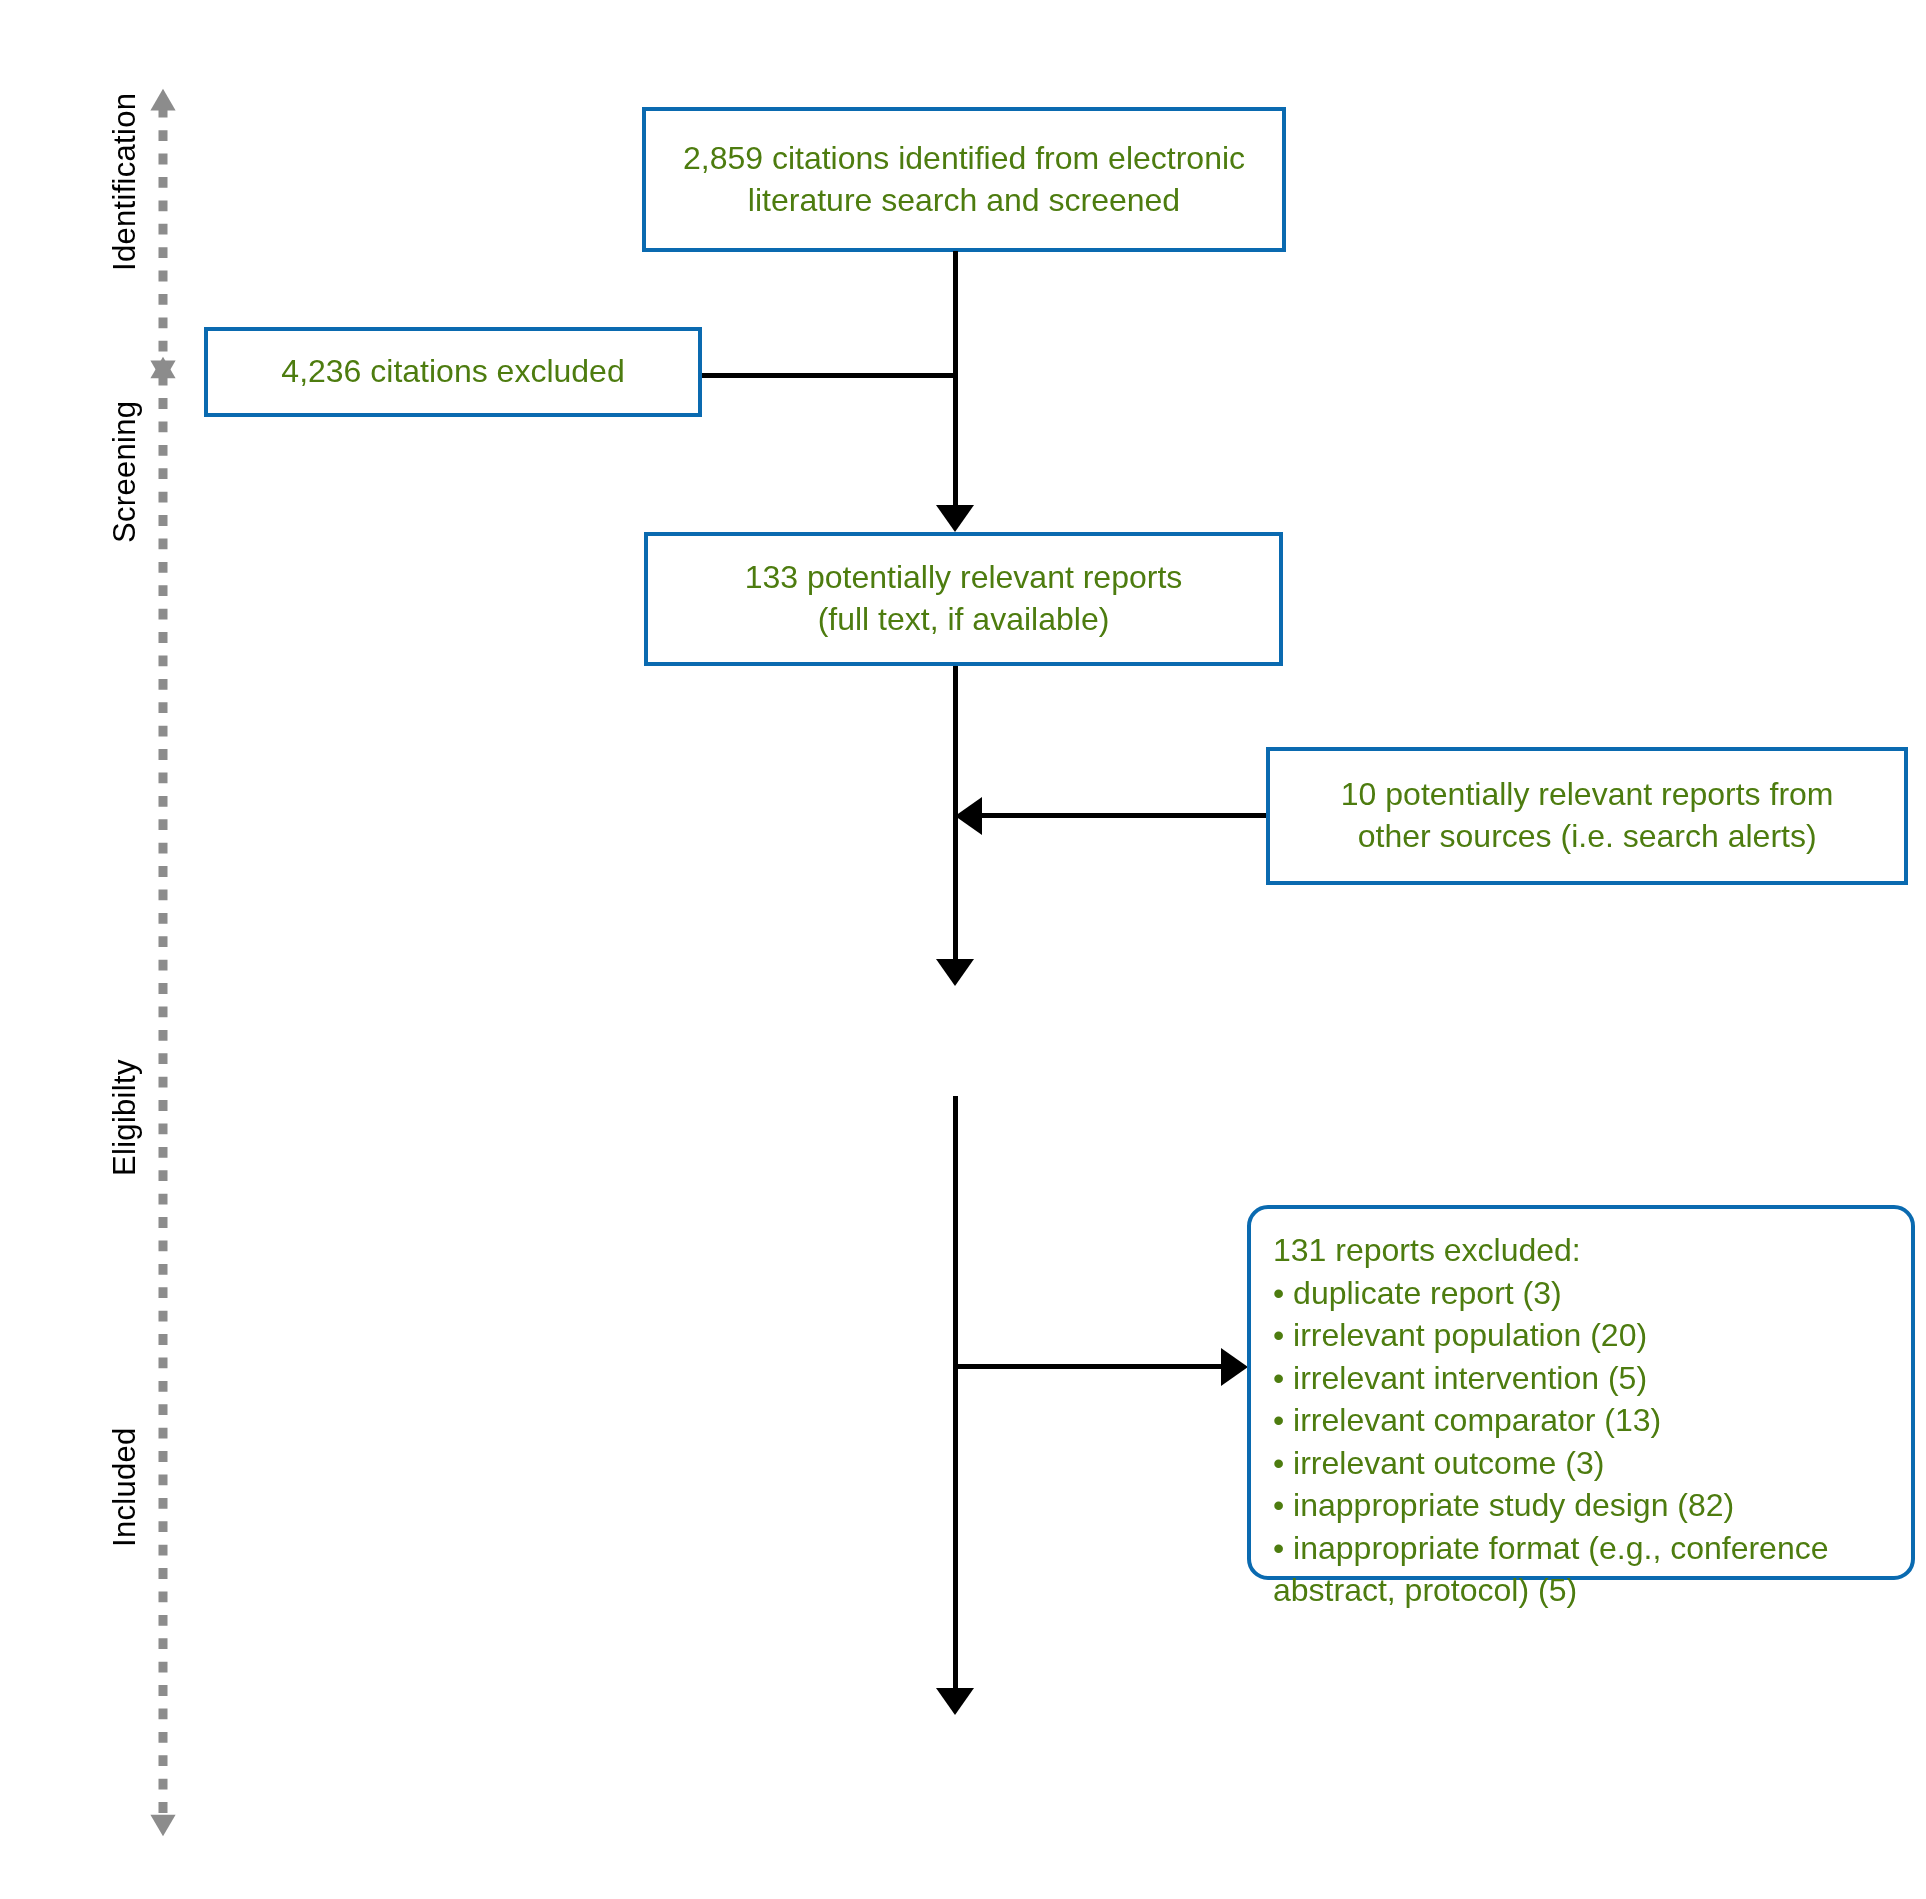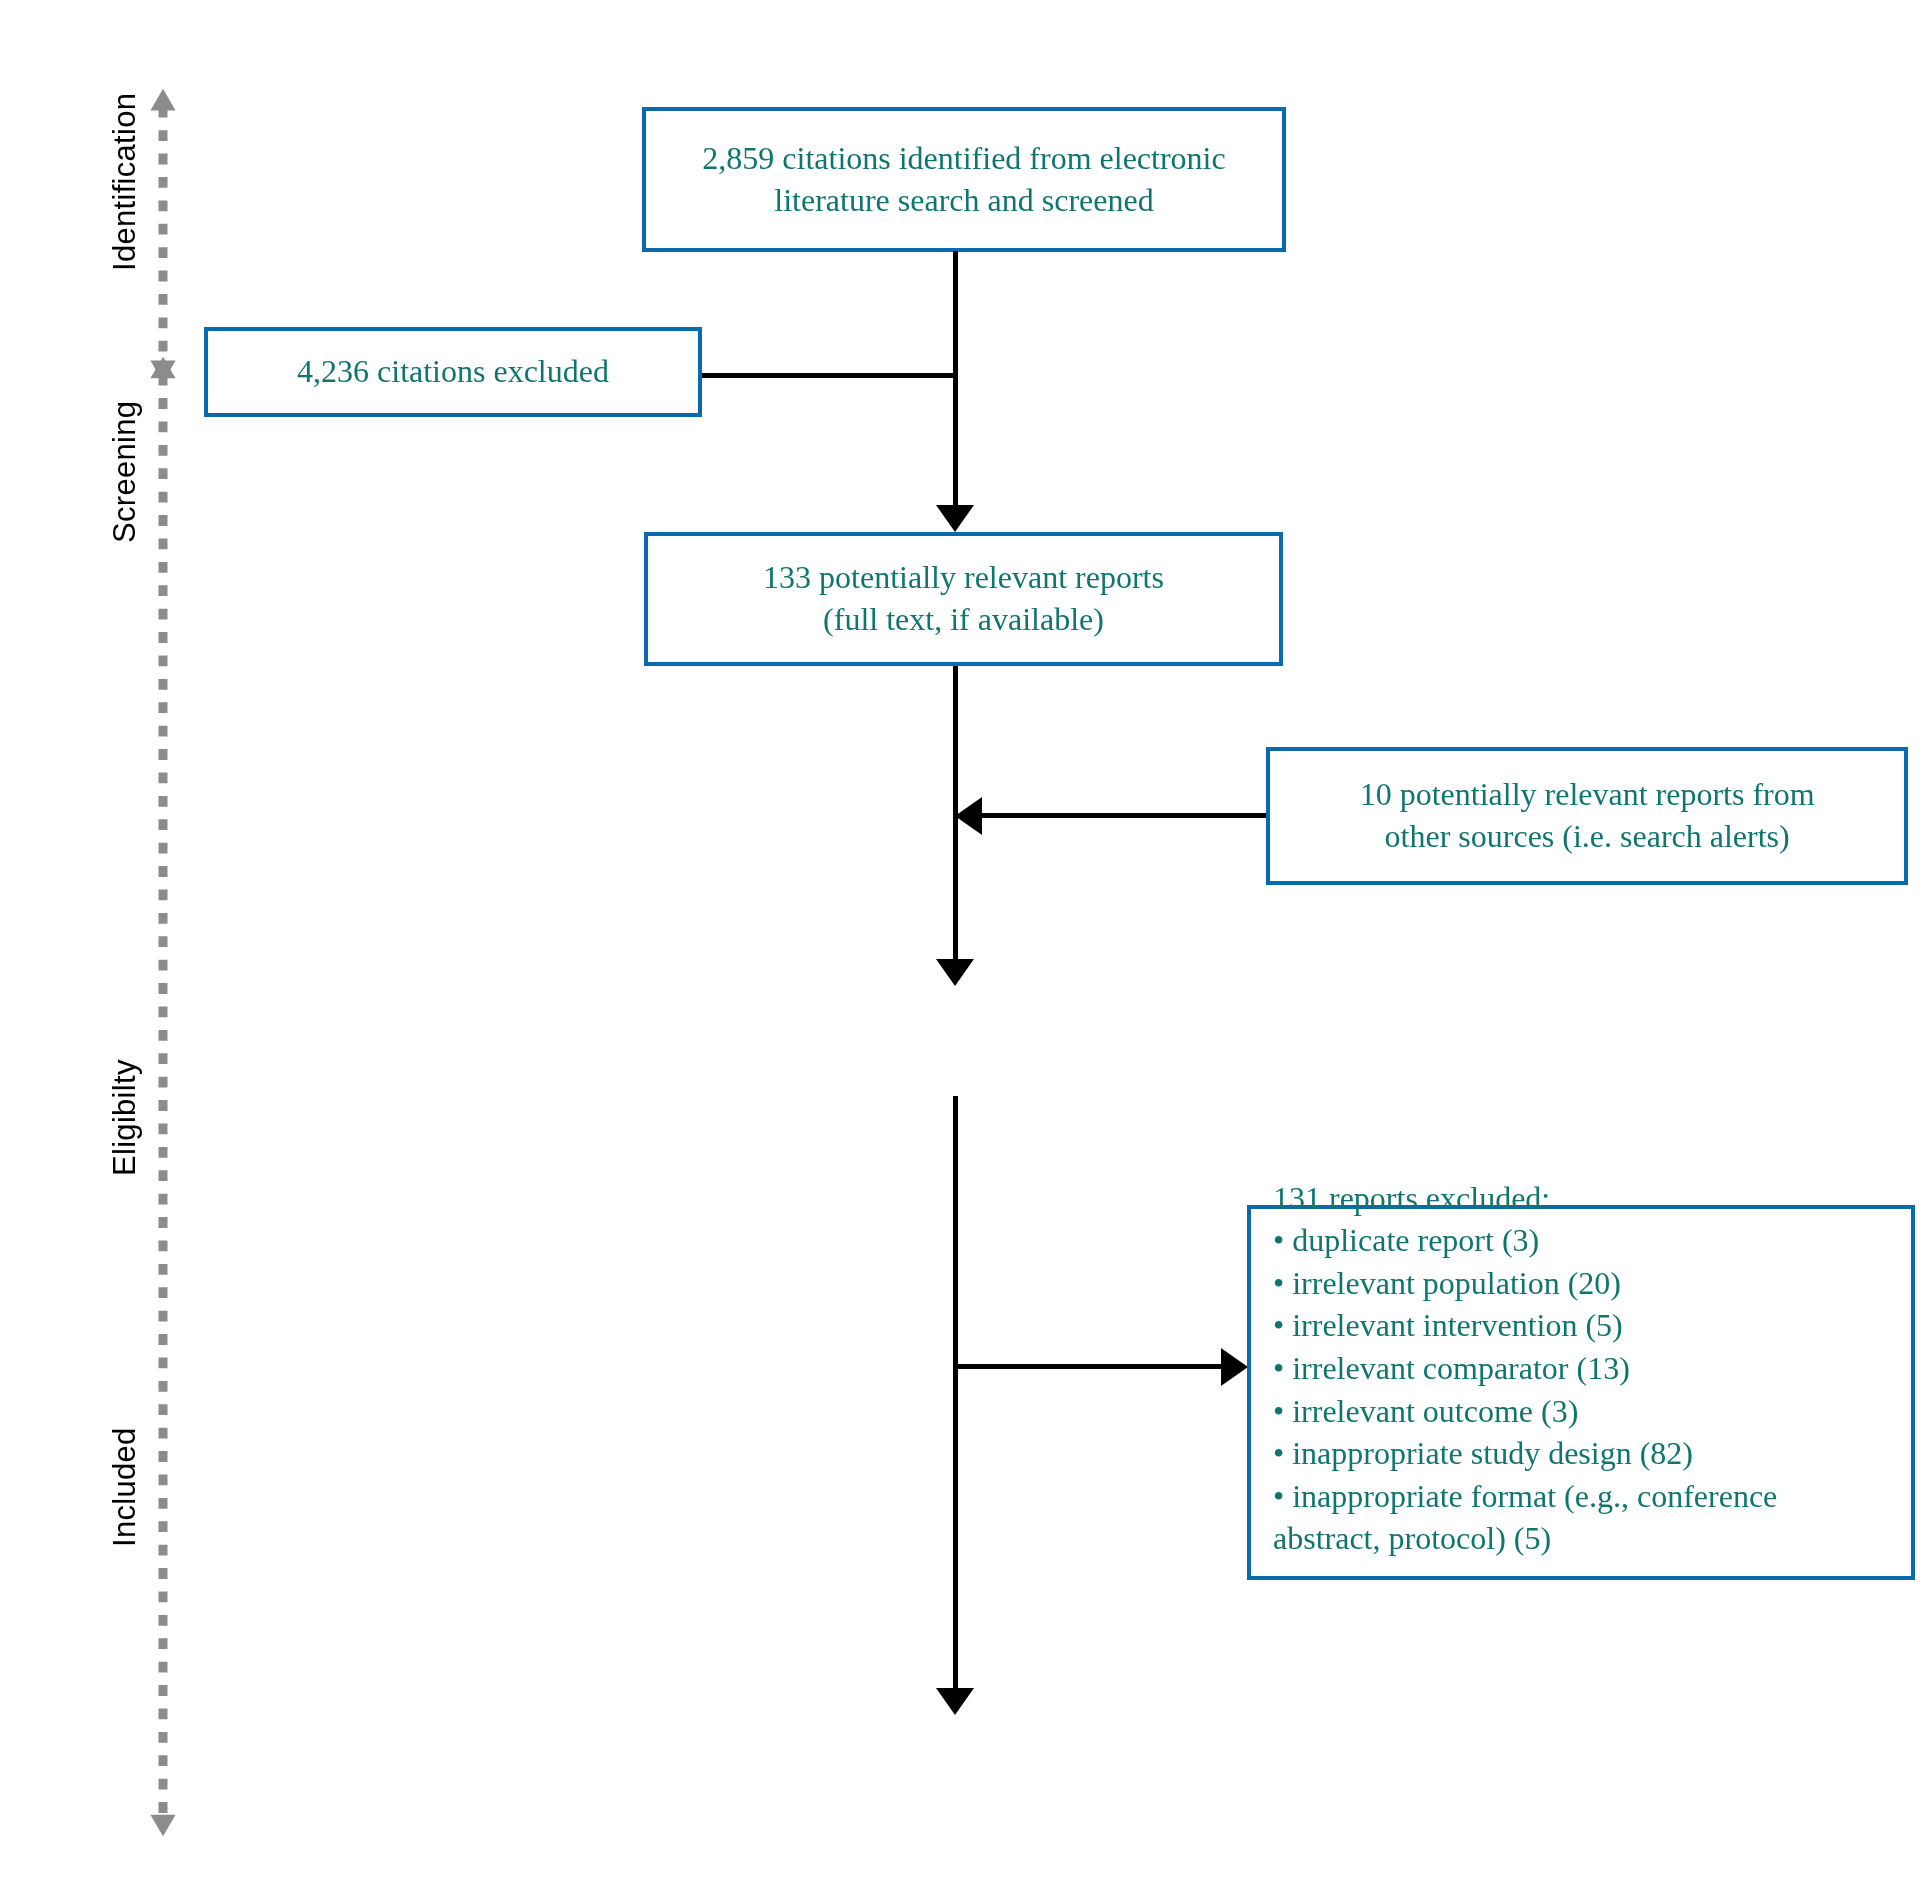--- a/index.html
+++ b/index.html
@@ -18,32 +18,32 @@
   
   .node{
     position:absolute;
     box-sizing:border-box;
     background:#ffffff;
     border:4.5px solid var(--blue, #0a6ab0);
     display:flex;
     align-items:center;
     justify-content:center;
     text-align:center;
-    color:#0f766e;
+    color:#4d7c0f;
     font-size:32px;
     line-height:1.30;
     padding:5.4px 12.7px;
-    font-family:Liberation Serif, serif;
   }
   .node .txt{display:block;white-space:pre-line;}
   .node.left-align{
     justify-content:flex-start;
-    align-items:flex-end;
+    align-items:flex-start;
     text-align:left;
     padding:20px 18px 16.3px 22px;
+    border-radius:21px;
   }
   .node.left-align .txt{white-space:pre-line;line-height:1.33;}
 
   
   .vline{
     position:absolute;
     background:#000000;
     width:5.4px;
   }
   .hline{

